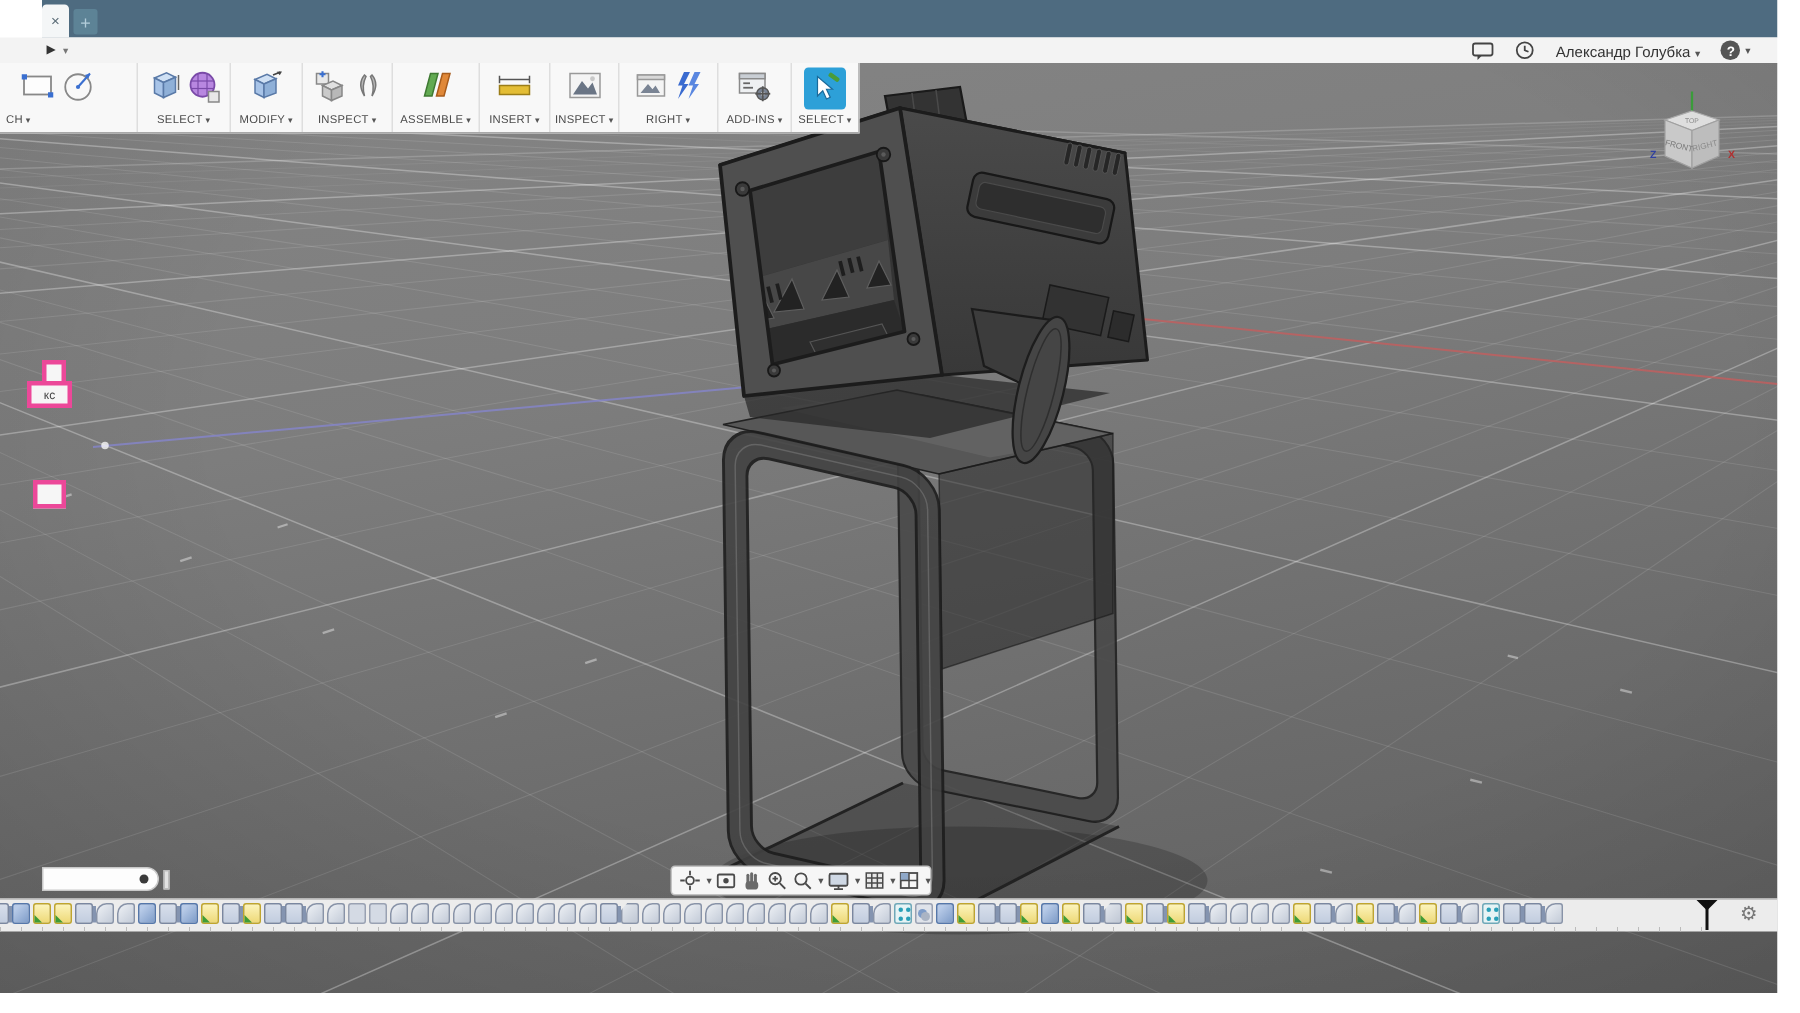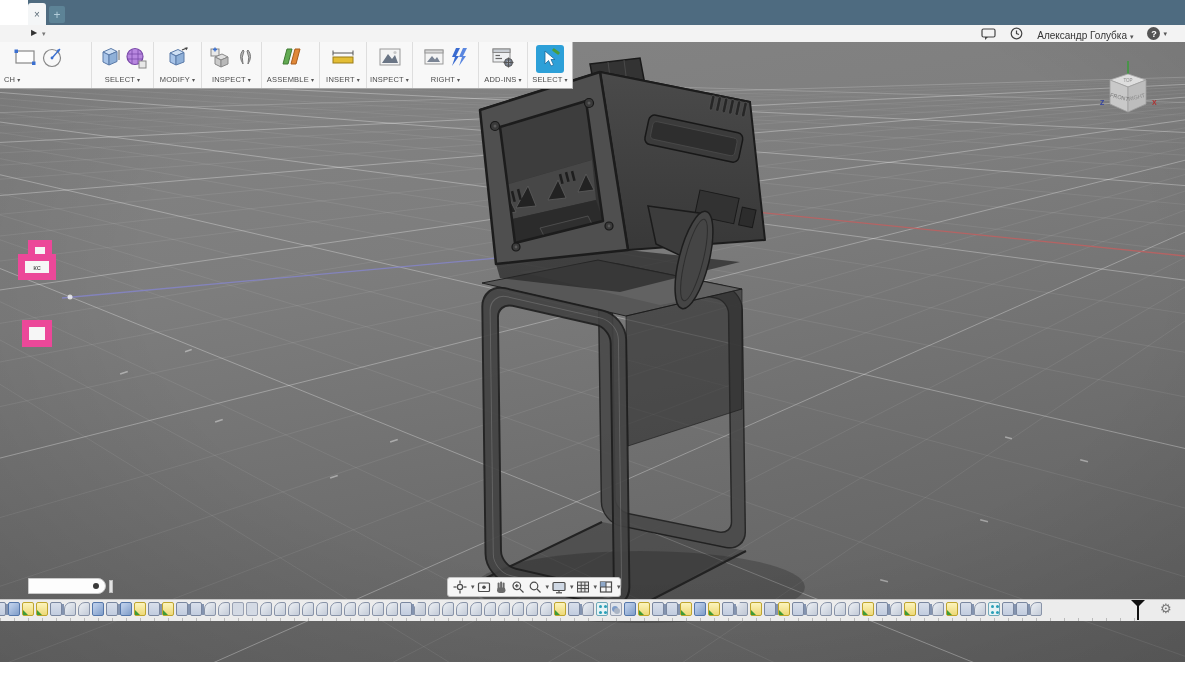--- a/index.html
+++ b/index.html
@@ -54,21 +54,21 @@
 
   
   .panel-chip{width:78px;height:16px;background:#fdfdfd;border:1px solid #c9c9c9;border-radius:0 8px 8px 0;
     z-index:6;display:flex;align-items:center;justify-content:flex-end;padding-right:6px;box-sizing:border-box;}
   .panel-dot{width:6px;height:6px;border-radius:50%;background:#3a3a3a;}
   #panel-top{left:28px;top:46px;}
   #panel-bottom{left:28px;top:578px;}
   .gripper{width:2px;height:11px;background:#e2e2e2;border:1px solid #bdbdbd;z-index:6;}
   #grip-top{left:109px;top:48px;} #grip-bottom{left:109px;top:580px;}
 
-  .side-chip{background:#f6f6f6;border:7px solid #ec4899;z-index:6;font-size:8px;color:#444;
+  .side-chip{background:#f6f6f6;border:3px solid #ec4899;z-index:6;font-size:8px;color:#444;
     display:flex;align-items:center;justify-content:center;}
   #chip1{left:28px;top:240px;width:10px;height:13px;}
   #chip2{left:18px;top:254px;width:24px;height:12px;}
   #chip3{left:22px;top:320px;width:16px;height:13px;}
 
   
   #navbar{left:447px;top:577px;width:174px;height:20px;background:#f6f6f6;border:1px solid #c2c2c2;
     border-radius:3px;z-index:7;display:flex;align-items:center;padding:0 4px;box-sizing:border-box;gap:1px;}
   .nav-item{display:flex;align-items:center;}
   .nav-item svg{display:block;}

